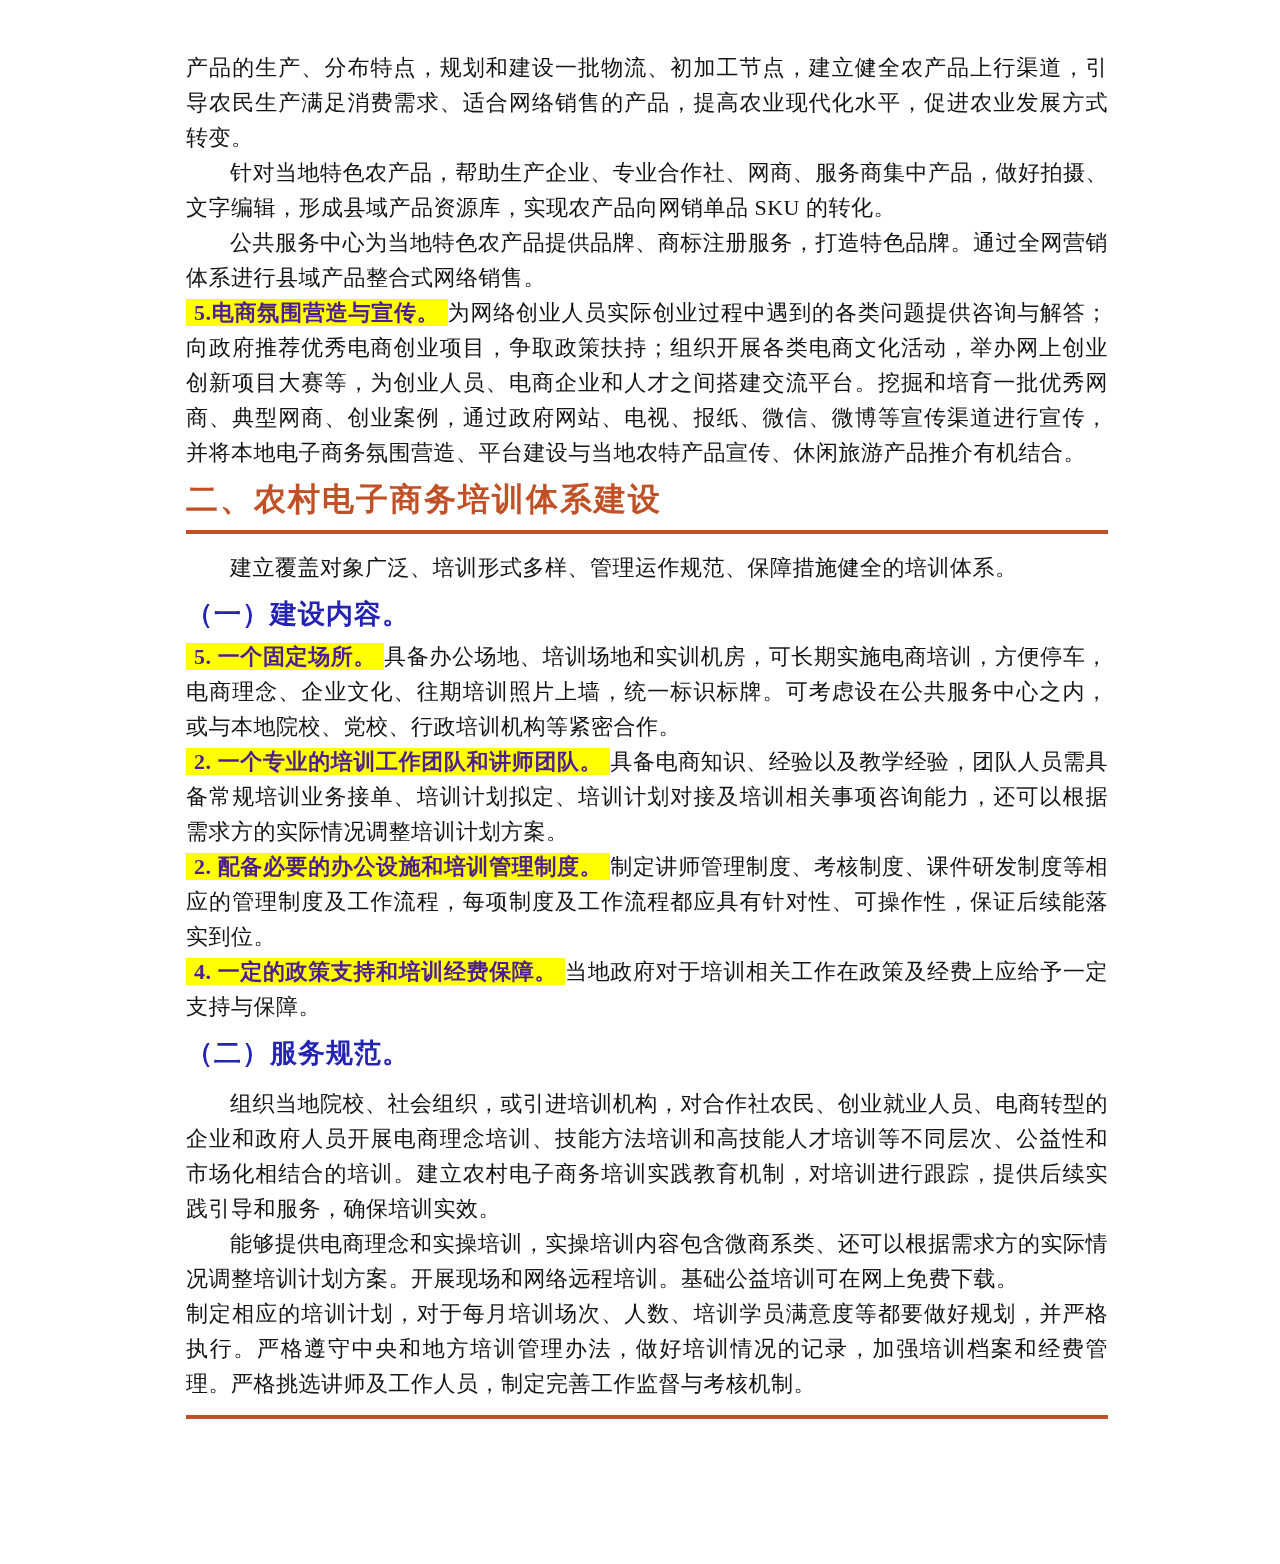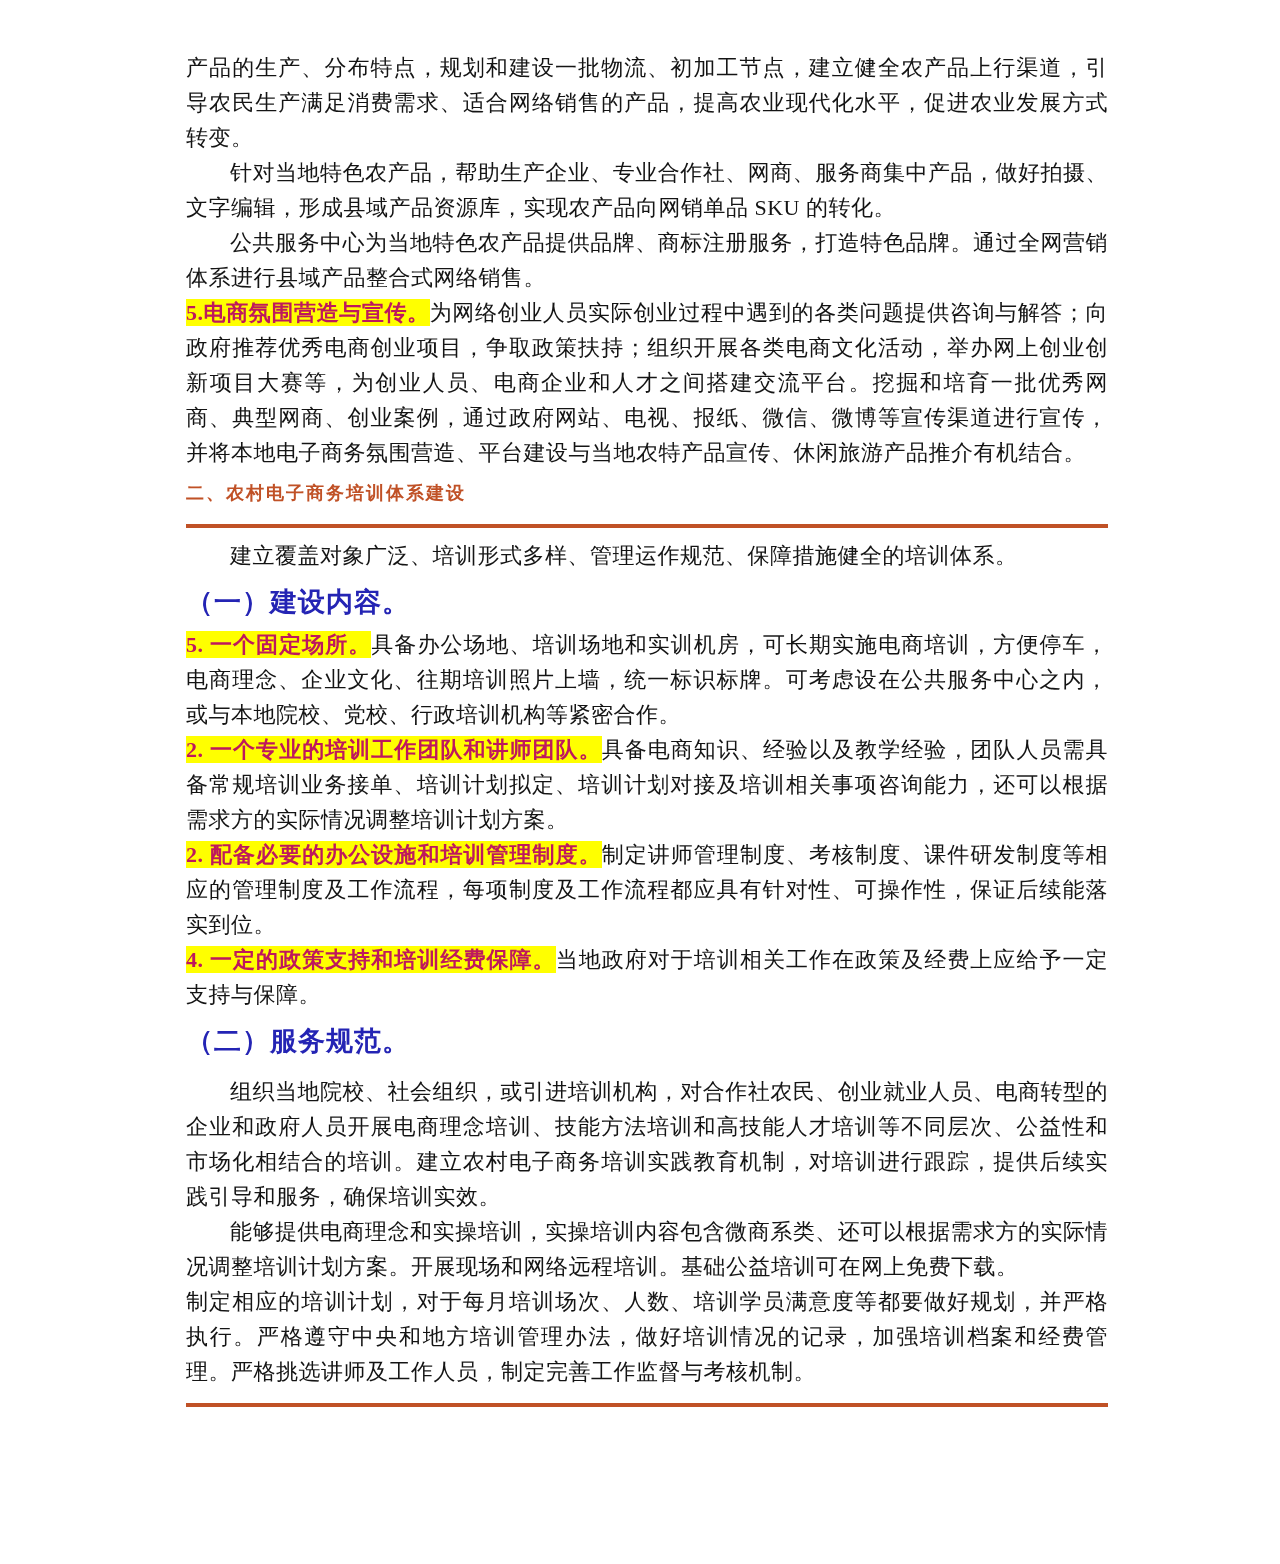--- a/index.html
+++ b/index.html
@@ -20,49 +20,49 @@
     line-height:35px;
     color:var(--ink);
     text-align:justify;
     text-align-last:left;
     letter-spacing:0.5px;
   }
   .para{margin:0;}
   .indent{text-indent:2em;}
   .hl{
     background:var(--hl);
-    color:#be185d;
+    color:#4c1d95;
     font-weight:bold;
-    padding:1px 0;
+    padding:1px 8px;
   }
   .h-orange{
-    margin:6px 0 0 0;
+    margin:12px 0 0 0;
     color:var(--orange);
-    font-size:18px;
+    font-size:32px;
     line-height:34px;
     font-weight:bold;
     letter-spacing:2px;
     text-align:right;
   }
   .rule{
     height:4px;
     background:var(--orange);
     margin-top:14px;
   }
   .h-blue{
     margin:12px 0 0 0;
     color:var(--blue);
     font-size:27px;
     line-height:34px;
     font-weight:bold;
     letter-spacing:1px;
     text-align:right;
   }
   .mt8{margin-top:8px;}
-  .mt10{margin-top:10px;}
+  .mt10{margin-top:16px;}
   .mt16{margin-top:16px;}
 </style>
 </head>
 <body>
 
 <div class="page">
 
   <p class="para">产品的生产、分布特点，规划和建设一批物流、初加工节点，建立健全农产品上行渠道，引导农民生产满足消费需求、适合网络销售的产品，提高农业现代化水平，促进农业发展方式转变。</p>
 
   <p class="para indent">针对当地特色农产品，帮助生产企业、专业合作社、网商、服务商集中产品，做好拍摄、文字编辑，形成县域产品资源库，实现农产品向网销单品 SKU 的转化。</p>

